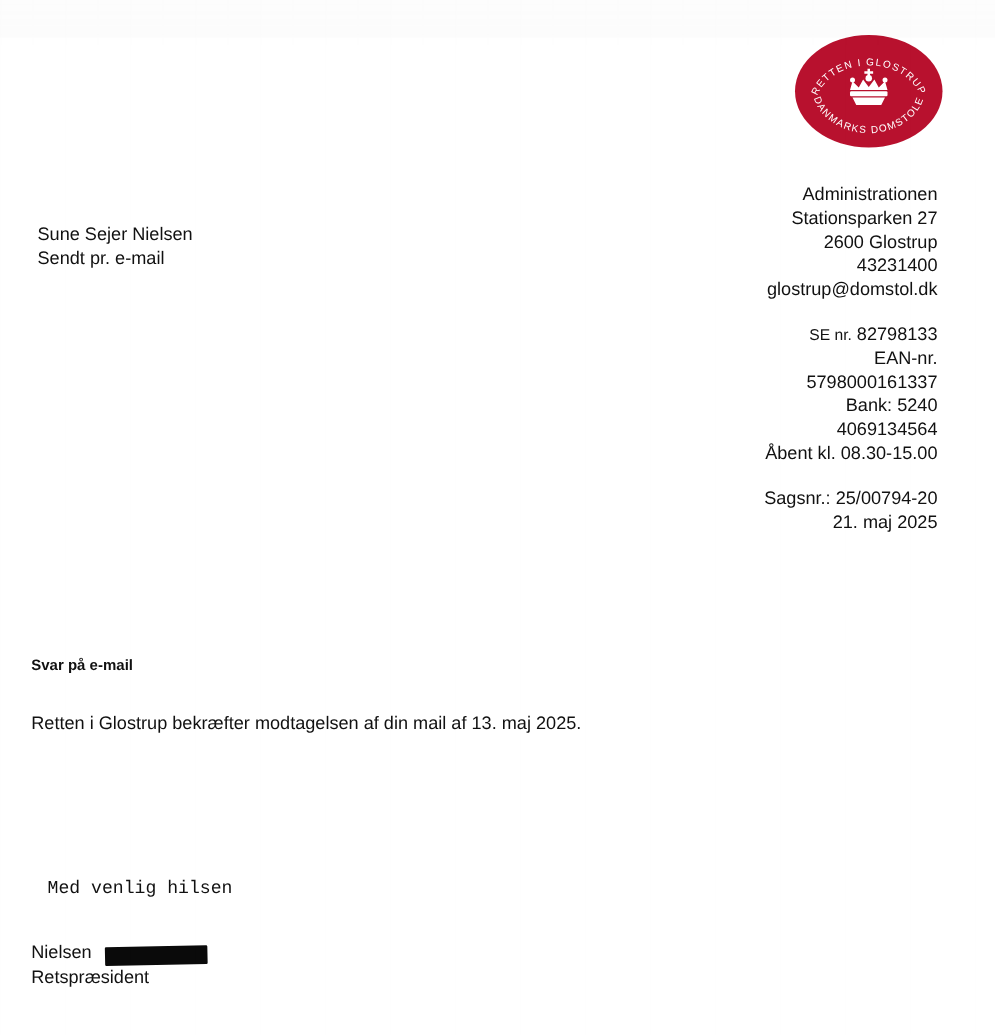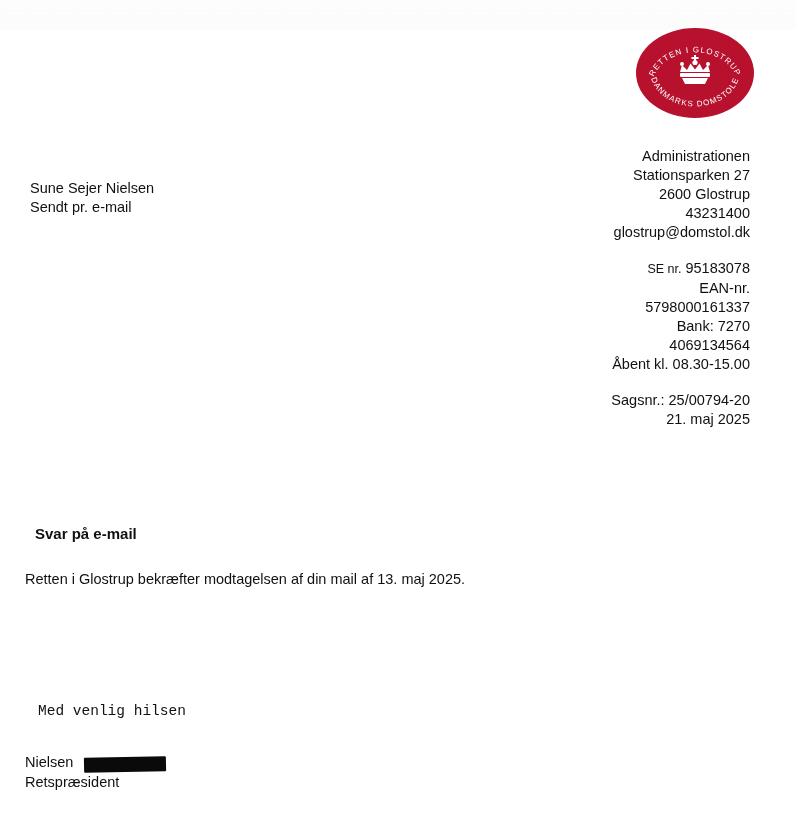--- a/index.html
+++ b/index.html
@@ -76,22 +76,22 @@
     margin-bottom: 17px;
     text-align: right;
   }
   .sender .group:last-child { margin-bottom: 12px; }
   .sender .se-line .se-small { font-size: 12.5px; }
 
   
   .subject {
     position: absolute;
     top: 525px;
-    left: 35px;
-    font-size: 15px;
+    left: 25px;
+    font-size: 12px;
     font-weight: bold;
     text-align: center;
   }
   .para-1 {
     position: absolute;
     top: 571px;
     left: 25px;
     font-size: 14.5px;
   }
   .para-2 {
@@ -168,24 +168,24 @@
 
   <div class="sender">
     <div class="group">
       <div>Administrationen</div>
       <div>Stationsparken 27</div>
       <div>2600 Glostrup</div>
       <div>43231400</div>
       <div>glostrup@domstol.dk</div>
     </div>
     <div class="group">
-      <div class="se-line"><span class="se-small">SE nr.</span> <span>95183078</span></div>
+      <div class="se-line"><span class="se-small">SE nr.</span> <span>82798133</span></div>
       <div>EAN-nr.</div>
       <div>5798000161337</div>
-      <div>Bank: 7270</div>
+      <div>Bank: 5240</div>
       <div>4069134564</div>
       <div>Åbent kl. 08.30-15.00</div>
     </div>
     <div class="group">
       <div>Sagsnr.: 25/00794-20</div>
       <div>21. maj 2025</div>
     </div>
   </div>
 
   <div class="subject">Svar på e-mail</div>

